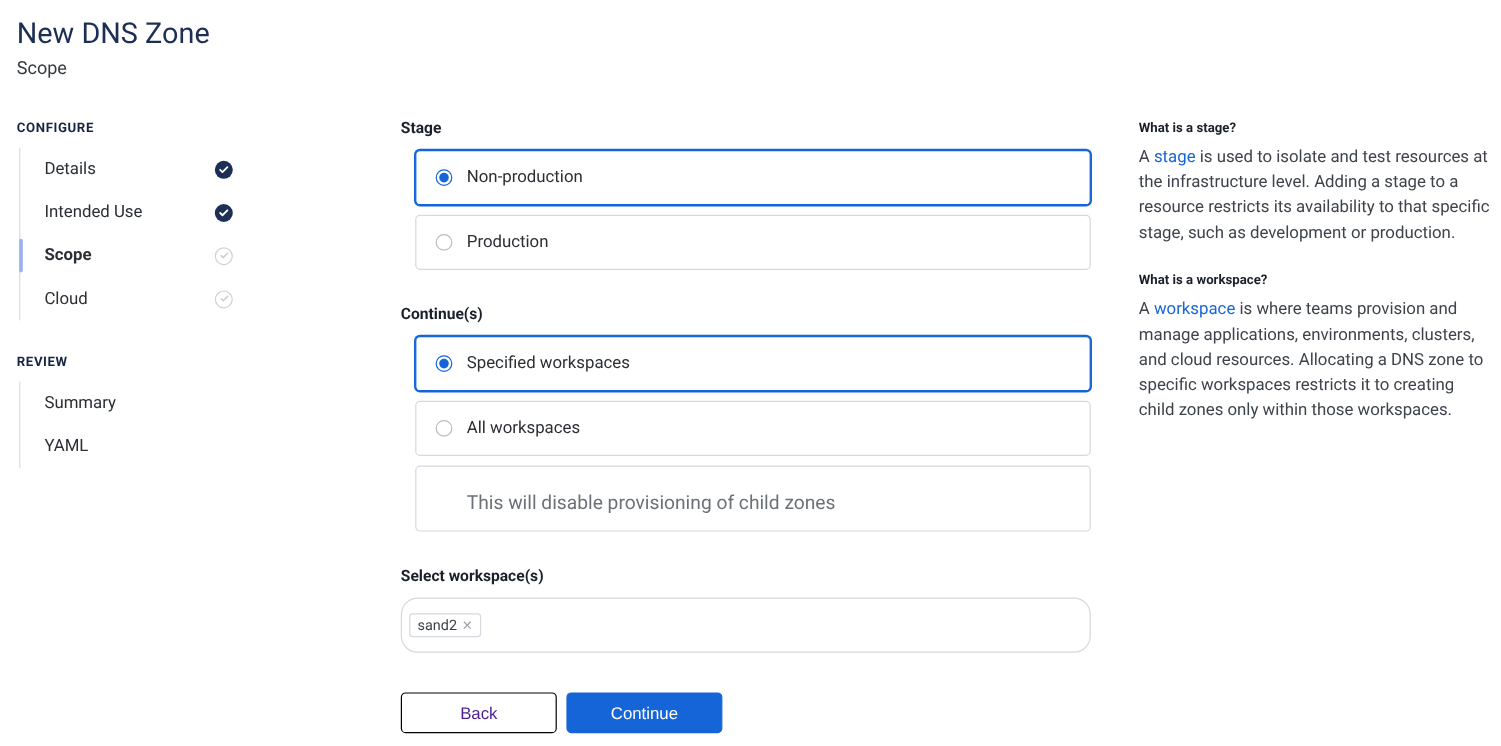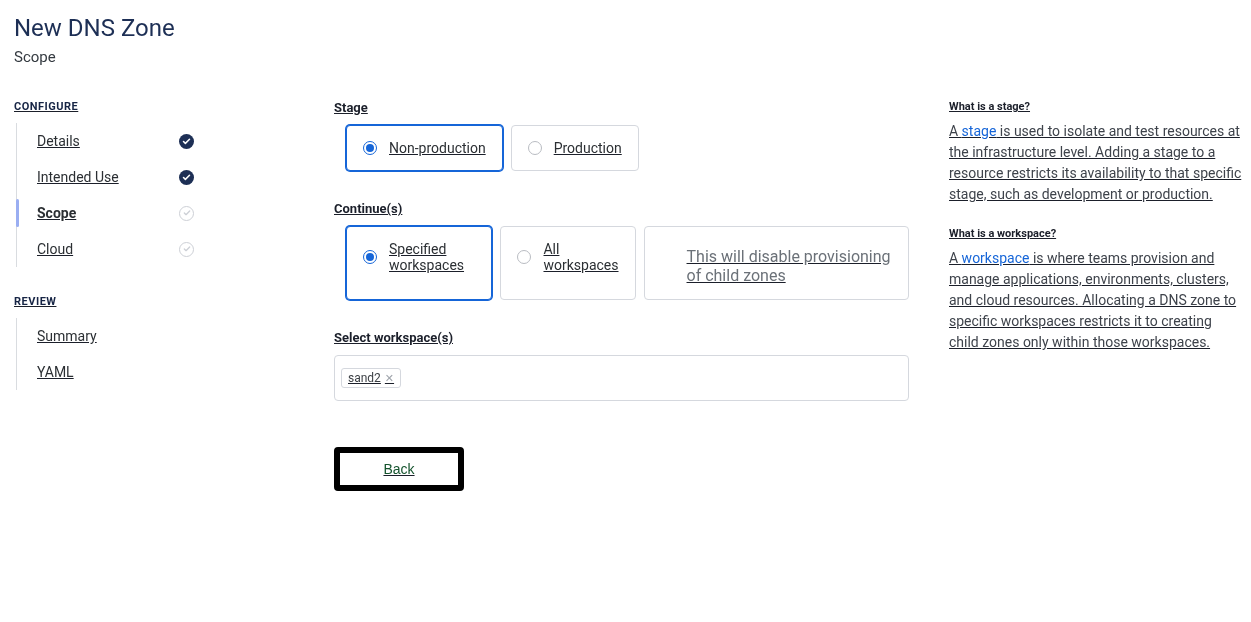--- a/index.html
+++ b/index.html
@@ -23,21 +23,20 @@
     }
     .header-subtitle {
       font-size: 15px;
       color: #343a40;
       font-weight: 400;
       margin-bottom: 34px;
     }
     .content-wrap {
       display: flex;
       gap: 40px;
-      text-decoration: underline;
     }
     .sidebar {
       width: 280px;
       flex-shrink: 0;
     }
     .sidebar-section-label {
       font-size: 11px;
       font-weight: 700;
       letter-spacing: 0.5px;
       color: #172545;
@@ -102,21 +101,21 @@
       flex-shrink: 0;
     }
     .form-label {
       font-size: 13px;
       font-weight: 700;
       color: #1b1f2a;
       margin-bottom: 10px;
     }
     .radio-group {
       display: flex;
-      flex-direction: row;
+      flex-direction: column;
       gap: 8px;
       margin-bottom: 30px;
       padding-left: 12px;
     }
     .radio-card {
       border: 1px solid #d5d8de;
       border-radius: 4px;
       padding: 14px 16px;
       cursor: pointer;
       background: #fff;
@@ -156,28 +155,28 @@
       color: #2b2f33;
     }
     .radio-subtext {
       font-size: 16px;
       color: #6b7178;
       margin-left: 26px;
       margin-top: 6px;
     }
     .select-box {
       border: 1px solid #d5d8de;
-      border-radius: 4px;
+      border-radius: 14px;
       padding: 12px 6px;
       min-height: 30px;
       display: flex;
       align-items: center;
       flex-wrap: wrap;
       gap: 4px;
-      margin-bottom: 46px;
+      margin-bottom: 33px;
     }
     .chip {
       border: 1px solid #d5d8de;
       border-radius: 3px;
       padding: 2px 6px;
       font-size: 12px;
       color: #3b3f44;
       display: inline-flex;
       align-items: center;
       gap: 4px;
@@ -194,22 +193,22 @@
     .btn {
       font-size: 14px;
       padding: 8px 20px;
       border-radius: 4px;
       cursor: pointer;
       min-width: 130px;
       text-align: center;
     }
     .btn-secondary {
       background: #fff;
-      border: 6px solid #000000;
-      color: #14532d;
+      border: 1px solid #000000;
+      color: #4c1d95;
     }
     .btn-primary {
       background: #1565d8;
       border: 1px solid #1565d8;
       color: #fff;
     }
     .help {
       width: 295px;
       flex-shrink: 0;
     }
@@ -326,20 +325,21 @@
     <div class="form-label">Select workspace(s)</div>
     <div class="select-box">
       <span class="chip">
         <span>sand2</span>
         <span class="chip-x">✕</span>
       </span>
     </div>
 
     <div class="button-row">
       <button class="btn btn-secondary">Back</button>
+      <button class="btn btn-primary">Continue</button>
     </div>
 
   </div>
 
   <aside class="help">
     <div class="help-heading">What is a stage?</div>
     <p class="help-text">
       <span>A </span><a href="#">stage</a><span> is used to isolate and test resources at the infrastructure level. Adding a stage to a resource restricts its availability to that specific stage, such as development or production.</span>
     </p>
 

